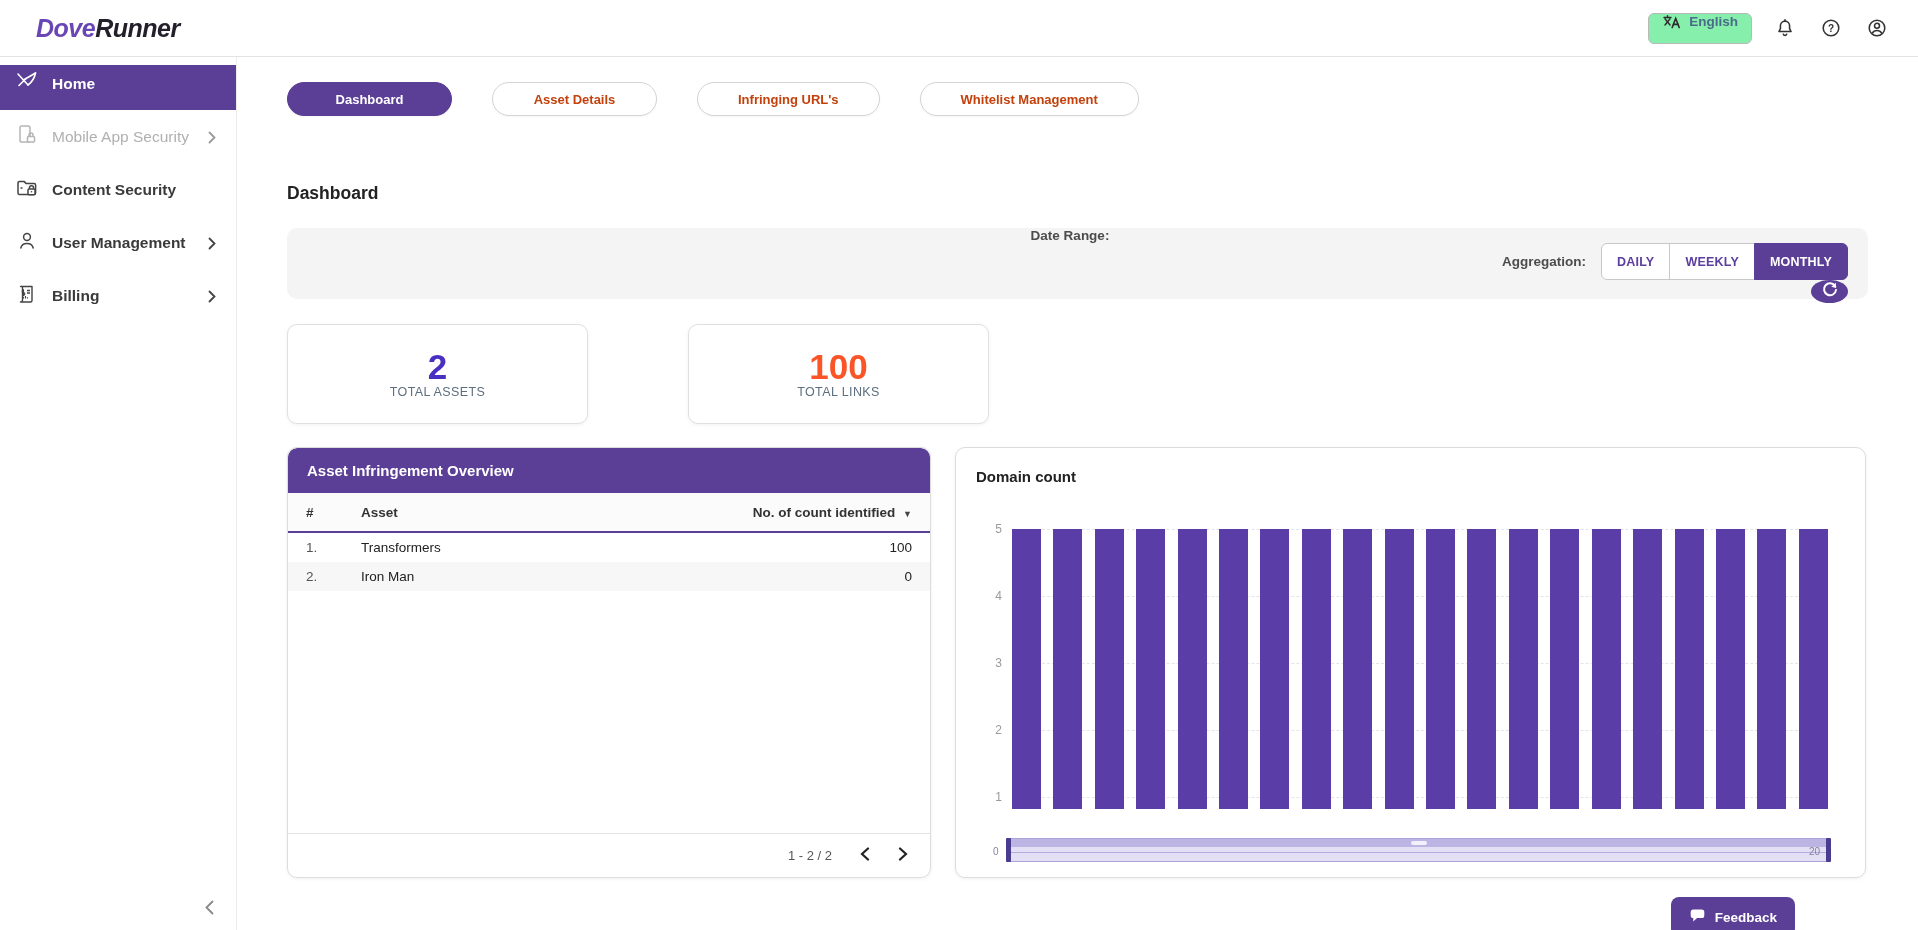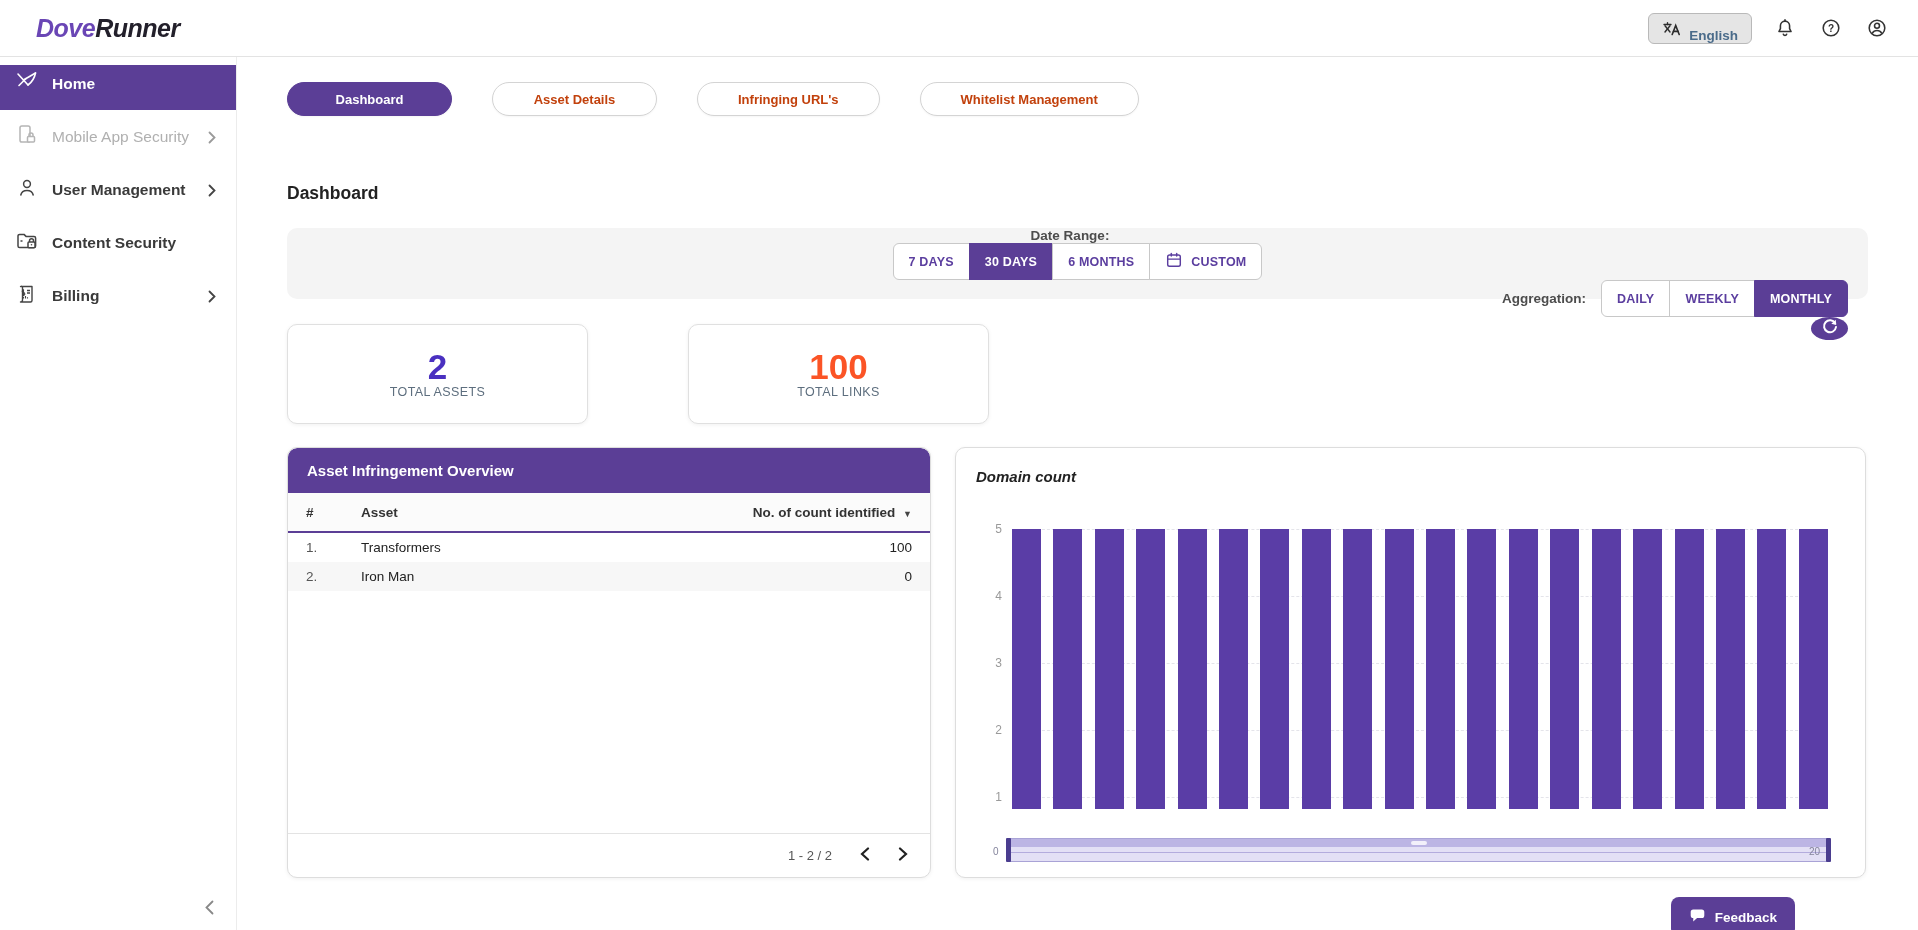--- a/index.html
+++ b/index.html
@@ -6,22 +6,22 @@
   html,body { width:1918px; height:930px; overflow:hidden; background:#fff;
     font-family:"Liberation Sans", sans-serif; color:#333; }
 
   
   .header { height:57px; background:#fff; border-bottom:1px solid #e3e3e3;
     display:flex; align-items:center; justify-content:space-between; padding:0 28px 0 36px; position:relative; z-index:5;}
   .logo { font-style:italic; font-weight:700; font-size:25px; letter-spacing:-0.5px; }
   .logo .p1 { color:#6a46b5; }
   .logo .p2 { color:#23202b; }
   .hdr-right { display:flex; align-items:center; gap:20px; }
-  .lang-btn { display:flex; align-items:flex-end; gap:8px; height:31px; padding:0 13px;
-    background:#e5e5e5; border:1px solid #b9b9b9; border-radius:6px; cursor:pointer;
+  .lang-btn { display:flex; align-items:flex-start; gap:8px; height:31px; padding:0 13px;
+    background:#86efac; border:1px solid #b9b9b9; border-radius:6px; cursor:pointer;
     font-family:inherit; font-size:13.5px; font-weight:700; color:#4a6b8a; }
   .icon-btn { background:none; border:none; cursor:pointer; width:26px; height:26px;
     display:flex; align-items:center; justify-content:center; padding:0; }
   .icon-btn svg { display:block; }
 
   
   .body-row { display:flex; height:873px; }
   .sidebar { width:237px; border-right:1px solid #ececec; padding-top:8px; position:relative; background:#fff; }
   .main { flex:1; position:relative; padding:0 50px; }
 
@@ -88,21 +88,21 @@
   .trow .col-num { color:#555; }
   .t-spacer { flex:1; }
   .tfoot { height:44px; border-top:1px solid #e3e3e3; display:flex; align-items:center;
     justify-content:flex-end; gap:16px; padding:0 16px; }
   .pg-text { font-size:13px; color:#555; margin-right:6px; }
   .pg-btn { background:none; border:none; cursor:pointer; width:22px; height:22px;
     display:flex; align-items:center; justify-content:center; }
 
   
   .chart-card { width:911px; height:431px; position:relative; }
-  .chart-title { position:absolute; top:20px; left:20px; font-size:15px; font-weight:700; color:#222;font-style:italic; }
+  .chart-title { position:absolute; top:20px; left:20px; font-size:15px; font-weight:700; color:#222; }
   .plot { position:absolute; left:56px; right:37px; top:81px; height:274px; }
   .tick { position:absolute; left:0; right:0; height:0; border-top:1px dashed #e4e4ea; }
   .tick:nth-of-type(1){top:0;} .tick:nth-of-type(2){top:67px;} .tick:nth-of-type(3){top:134px;}
   .tick:nth-of-type(4){top:201px;} .tick:nth-of-type(5){top:268px;}
   .tick .ylab { position:absolute; right:calc(100% + 10px); top:0; transform:translateY(-55%);
     font-size:12px; color:#9a9a9a; }
   .bars { position:absolute; left:0; right:0; top:0; height:280px;
     display:flex; justify-content:space-between; align-items:flex-end; }
   .bar { width:29px; background:#5a3da6; }
   .dz { position:absolute; left:51px; right:35px; bottom:15px; height:24px;
@@ -195,46 +195,46 @@
       </span>
       <span class="lbl">Mobile App Security</span>
       <span class="side-chevron">
         <svg width="8" height="13" viewBox="0 0 8 13" fill="none" stroke="#9a9a9a" stroke-width="1.8" stroke-linecap="round">
             <polyline points="1.5,1.5 6.5,6.5 1.5,11.5"></polyline>
           </svg>
       </span>
     </div>
     <div class="side-item">
       <span>
-        <svg width="24" height="24" viewBox="0 0 24 24" fill="none" stroke="#444" stroke-width="1.5" stroke-linecap="round">
-          <circle cx="12" cy="8" r="3.4"></circle>
-          <path d="M5.8 19 a6.3 5.6 0 0 1 12.4 0"></path>
-        </svg>
-      </span>
-      <span class="lbl">User Management</span>
-      <span class="side-chevron">
-        <svg width="8" height="13" viewBox="0 0 8 13" fill="none" stroke="#444" stroke-width="1.8" stroke-linecap="round">
-            <polyline points="1.5,1.5 6.5,6.5 1.5,11.5"></polyline>
-          </svg>
-      </span>
-    </div>
-    <div class="side-item">
-      <span>
         <svg width="24" height="24" viewBox="0 0 24 24" fill="none" stroke="#444" stroke-width="1.5" stroke-linejoin="round">
           <path d="M3 7 a1.6 1.6 0 0 1 1.6 -1.6 H9 l2 2 h8 a1.6 1.6 0 0 1 1.6 1.6 V17 a1.6 1.6 0 0 1 -1.6 1.6 H4.6 A1.6 1.6 0 0 1 3 17 Z"></path>
           <path d="M5.5 12 h3" stroke-dasharray="2 1.5"></path>
           <rect x="13" y="13" width="7" height="5.8" rx="1" fill="#fff"></rect>
           <path d="M14.5 13 v-1.3 a2 2 0 0 1 4 0 V13"></path>
           <circle cx="16.5" cy="15.8" r="0.8" fill="#444" stroke="none"></circle>
         </svg>
       </span>
       <span class="lbl">Content Security</span>
     </div>
     <div class="side-item">
       <span>
+        <svg width="24" height="24" viewBox="0 0 24 24" fill="none" stroke="#444" stroke-width="1.5" stroke-linecap="round">
+          <circle cx="12" cy="8" r="3.4"></circle>
+          <path d="M5.8 19 a6.3 5.6 0 0 1 12.4 0"></path>
+        </svg>
+      </span>
+      <span class="lbl">User Management</span>
+      <span class="side-chevron">
+        <svg width="8" height="13" viewBox="0 0 8 13" fill="none" stroke="#444" stroke-width="1.8" stroke-linecap="round">
+            <polyline points="1.5,1.5 6.5,6.5 1.5,11.5"></polyline>
+          </svg>
+      </span>
+    </div>
+    <div class="side-item">
+      <span>
         <svg width="24" height="24" viewBox="0 0 24 24" fill="none" stroke="#444" stroke-width="1.4" stroke-linejoin="round">
           <path d="M5.5 4.5 H17 v14 a1.5 1.5 0 0 1 -1.5 1.5 H5.5 a2 2 0 0 0 2 -2 V4.5 a2 2 0 0 0 -2 0 z"></path>
           <path d="M8.5 8 a1.3 1.3 0 1 0 0 2.6 a1.3 1.3 0 1 1 0 2.6 M8.5 7.2 v7" stroke-width="1.1"></path>
           <path d="M12 8.5 h3 M12 11 h3"></path>
           <path d="M8.5 16.5 v-1.6 M10.5 16.5 v-2.6 M12.5 16.5 v-1.2" stroke-width="1.1"></path>
         </svg>
       </span>
       <span class="lbl">Billing</span>
       <span class="side-chevron">
         <svg width="8" height="13" viewBox="0 0 8 13" fill="none" stroke="#444" stroke-width="1.8" stroke-linecap="round">
@@ -257,36 +257,20 @@
       <button class="tab active">Dashboard</button>
       <button class="tab">Asset Details</button>
       <button class="tab">Infringing URL's</button>
       <button class="tab">Whitelist Management</button>
     </div>
 
     <h1 class="page-title">Dashboard</h1>
 
     <div class="filter-bar">
       <span class="f-label">Date Range:</span>
-      <div class="seg-group">
-        <button class="seg-btn">7 DAYS</button>
-        <button class="seg-btn active">30 DAYS</button>
-        <button class="seg-btn">6 MONTHS</button>
-        <button class="seg-btn">
-          <span>
-            <svg width="18" height="18" viewBox="0 0 20 20" fill="none" stroke="#5b3e9f" stroke-width="1.6" stroke-linecap="round">
-              <rect x="3" y="4.5" width="14" height="12.5" rx="2"></rect>
-              <line x1="3" y1="9" x2="17" y2="9"></line>
-              <line x1="7" y1="2.8" x2="7" y2="5.5"></line>
-                <line x1="13" y1="2.8" x2="13" y2="5.5"></line>
-            </svg>
-          </span>
-          <span>CUSTOM</span>
-        </button>
-      </div>
 
       <div class="agg-cluster">
         <span class="f-label">Aggregation:</span>
         <div class="seg-group">
           <button class="seg-btn">DAILY</button>
           <button class="seg-btn">WEEKLY</button>
           <button class="seg-btn active">MONTHLY</button>
         </div>
       </div>
 

